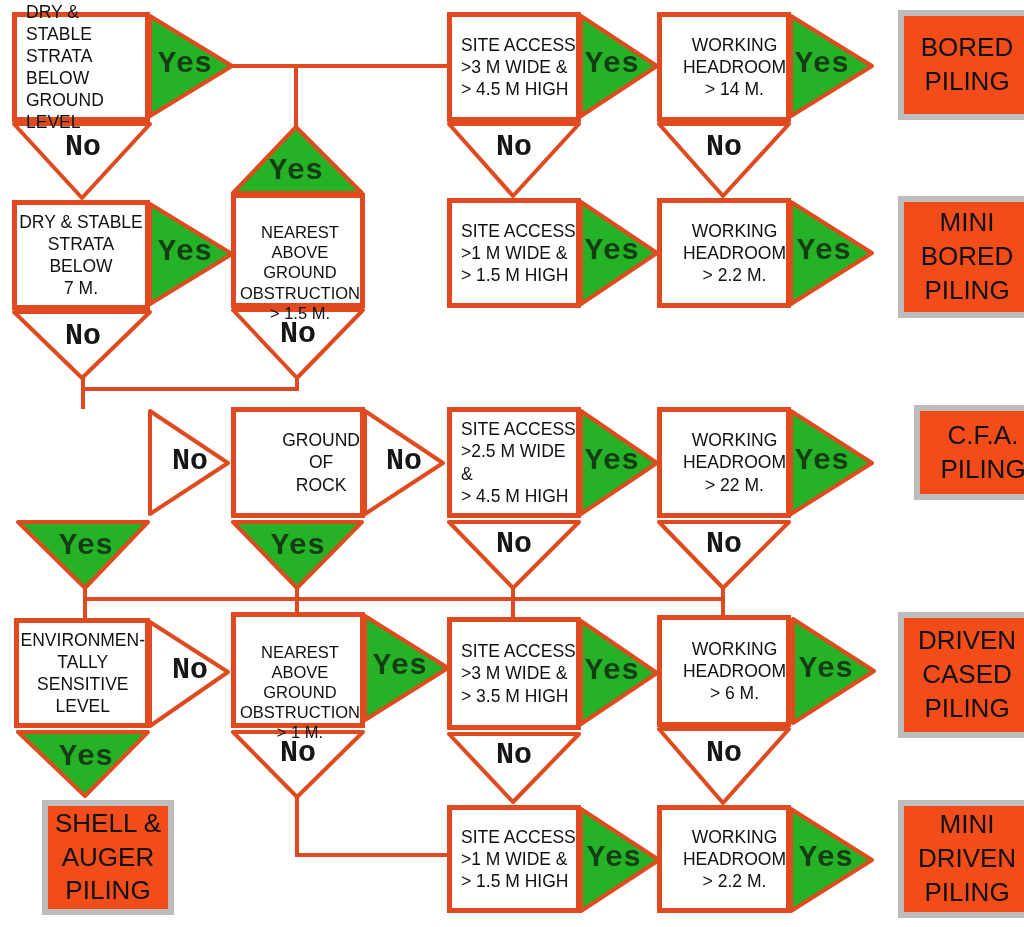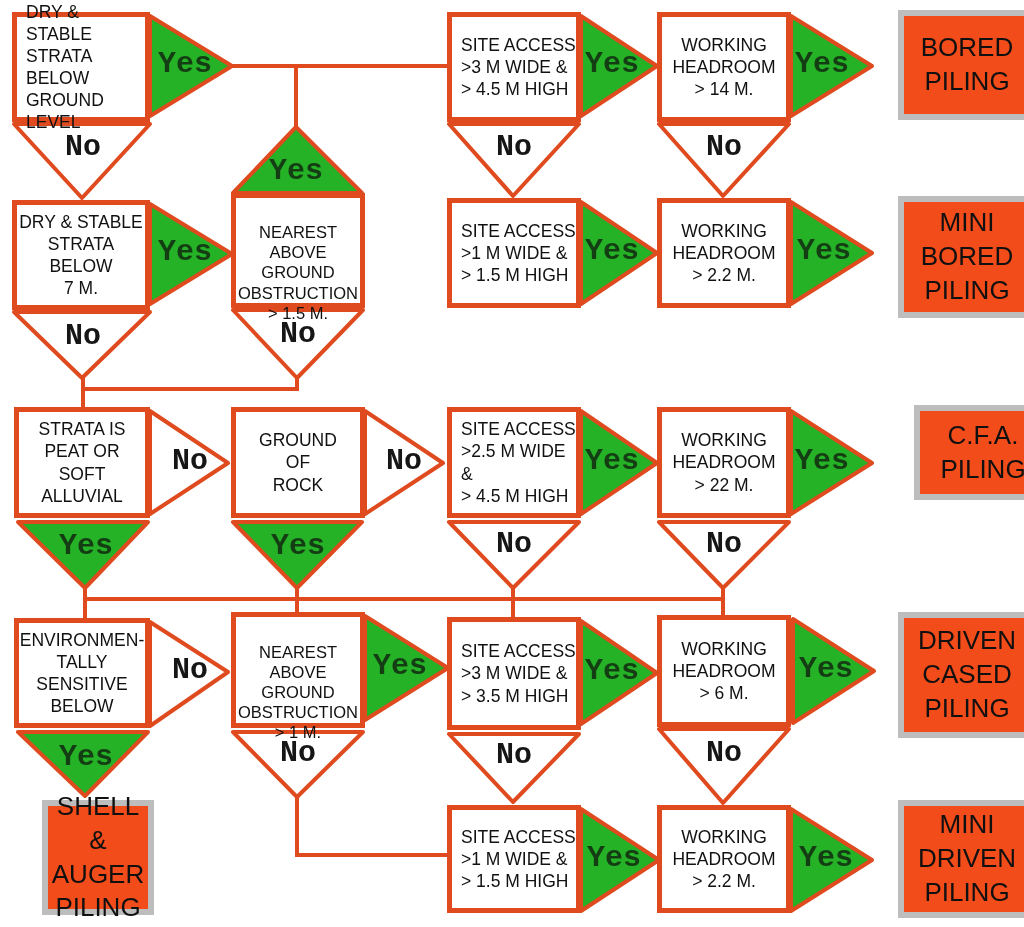--- a/index.html
+++ b/index.html
@@ -14,21 +14,21 @@
   #stage{
     position:relative;width:1024px;height:927px;background:#ffffff;overflow:hidden;
     font-family:"Liberation Sans","DejaVu Sans",sans-serif;
   }
   #shapes{position:absolute;left:0;top:0;width:1024px;height:927px;}
   .tri-yes{fill:var(--green);stroke:var(--orange);stroke-width:4;stroke-linejoin:round;}
   .tri-no{fill:#ffffff;stroke:var(--orange);stroke-width:4;stroke-linejoin:round;}
   .conn{stroke:var(--orange);stroke-width:4;fill:none;}
   .dbox{
     position:absolute;background:#ffffff;border:5px solid var(--orange);
-    box-sizing:border-box;display:flex;align-items:center;justify-content:center;
+    box-sizing:border-box;display:flex;align-items:center;justify-content:flex-end;
     text-align:center;z-index:2;
   }
   .dbox.al{justify-content:flex-start;text-align:left;padding-left:9px;}
   .btext{white-space:pre-line;font-size:17.5px;line-height:1.26;color:#111111;}
   .small .btext{font-size:16.5px;line-height:1.22;margin-top:44px;}
   .rbox{
     position:absolute;background:var(--result);border:6px solid var(--rborder);
     box-sizing:border-box;display:flex;align-items:center;justify-content:center;
     text-align:center;z-index:2;margin-left:26px;
   }
@@ -125,46 +125,41 @@
       <span class="btext">SITE ACCESS
 &gt;1 M WIDE &amp;
 &gt; 1.5 M HIGH</span>
     </div>
   <div class="dbox" style="left:657px;top:198px;width:134px;height:110px;">
       <span class="btext">WORKING
 HEADROOM
 &gt; 2.2 M.</span>
     </div>
 
-  <div class="dbox" style="left:14px;top:407px;width:136px;height:111px;">
-      <span class="btext">STRATA IS
-PEAT OR
-SOFT ALLUVIAL</span>
-    </div>
   <div class="dbox" style="left:231px;top:407px;width:134px;height:111px;">
       <span class="btext">GROUND
 OF
 ROCK</span>
     </div>
   <div class="dbox al" style="left:447px;top:407px;width:134px;height:111px;">
       <span class="btext">SITE ACCESS
 &gt;2.5 M WIDE &amp;
 &gt; 4.5 M HIGH</span>
     </div>
   <div class="dbox" style="left:657px;top:407px;width:134px;height:111px;">
       <span class="btext">WORKING
 HEADROOM
 &gt; 22 M.</span>
     </div>
 
   <div class="dbox" style="left:14px;top:618px;width:136px;height:110px;">
       <span class="btext">ENVIRONMEN-
 TALLY
 SENSITIVE
-BELOW</span>
+LEVEL</span>
     </div>
   <div class="dbox small" style="left:231px;top:612px;width:134px;height:116px;">
       <span class="btext">NEAREST
 ABOVE
 GROUND
 OBSTRUCTION
 &gt; 1 M.</span>
     </div>
   <div class="dbox al" style="left:447px;top:617px;width:134px;height:113px;">
       <span class="btext">SITE ACCESS
@@ -199,21 +194,21 @@
     </div>
   <div class="rbox" style="left:888px;top:405px;width:138px;height:95px;">
       <span class="rtext">C.F.A.
 PILING</span>
     </div>
   <div class="rbox" style="left:872px;top:612px;width:138px;height:126px;">
       <span class="rtext">DRIVEN
 CASED
 PILING</span>
     </div>
-  <div class="rbox" style="left:16px;top:800px;width:112px;height:115px;">
+  <div class="rbox" style="left:16px;top:800px;width:132px;height:115px;">
       <span class="rtext">SHELL &amp;
 AUGER
 PILING</span>
     </div>
   <div class="rbox" style="left:872px;top:800px;width:138px;height:118px;">
       <span class="rtext">MINI
 DRIVEN
 PILING</span>
     </div>
 

